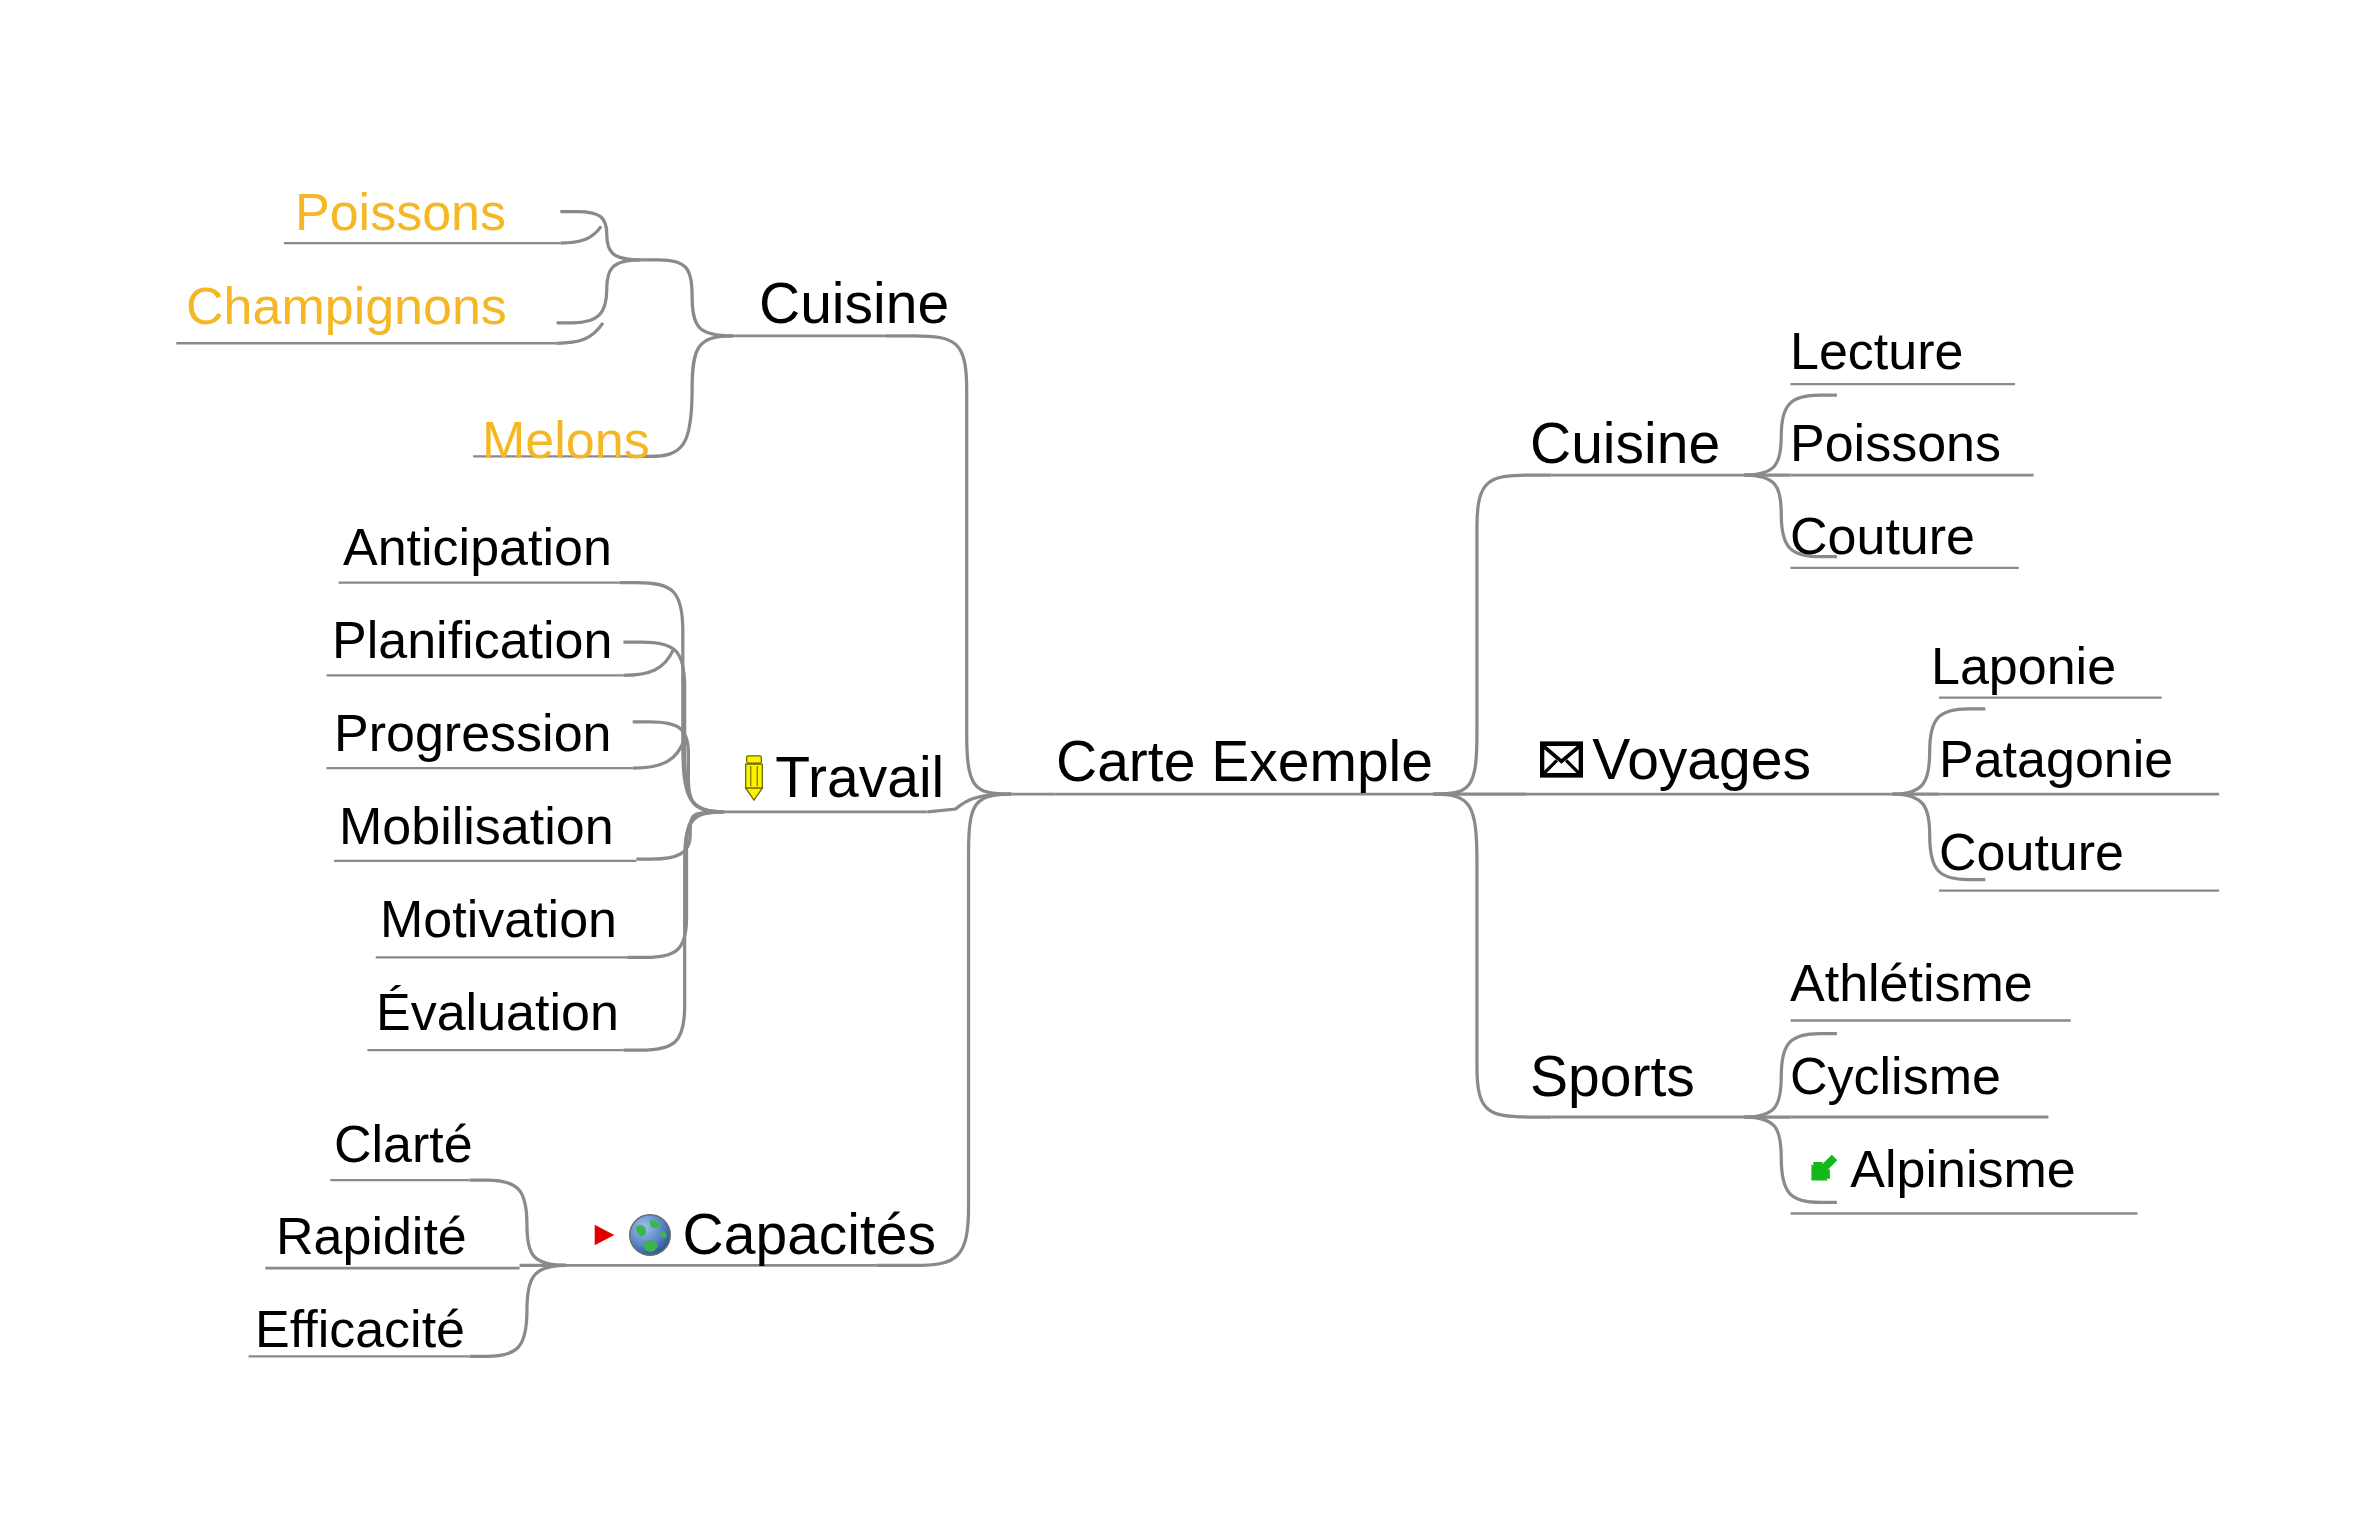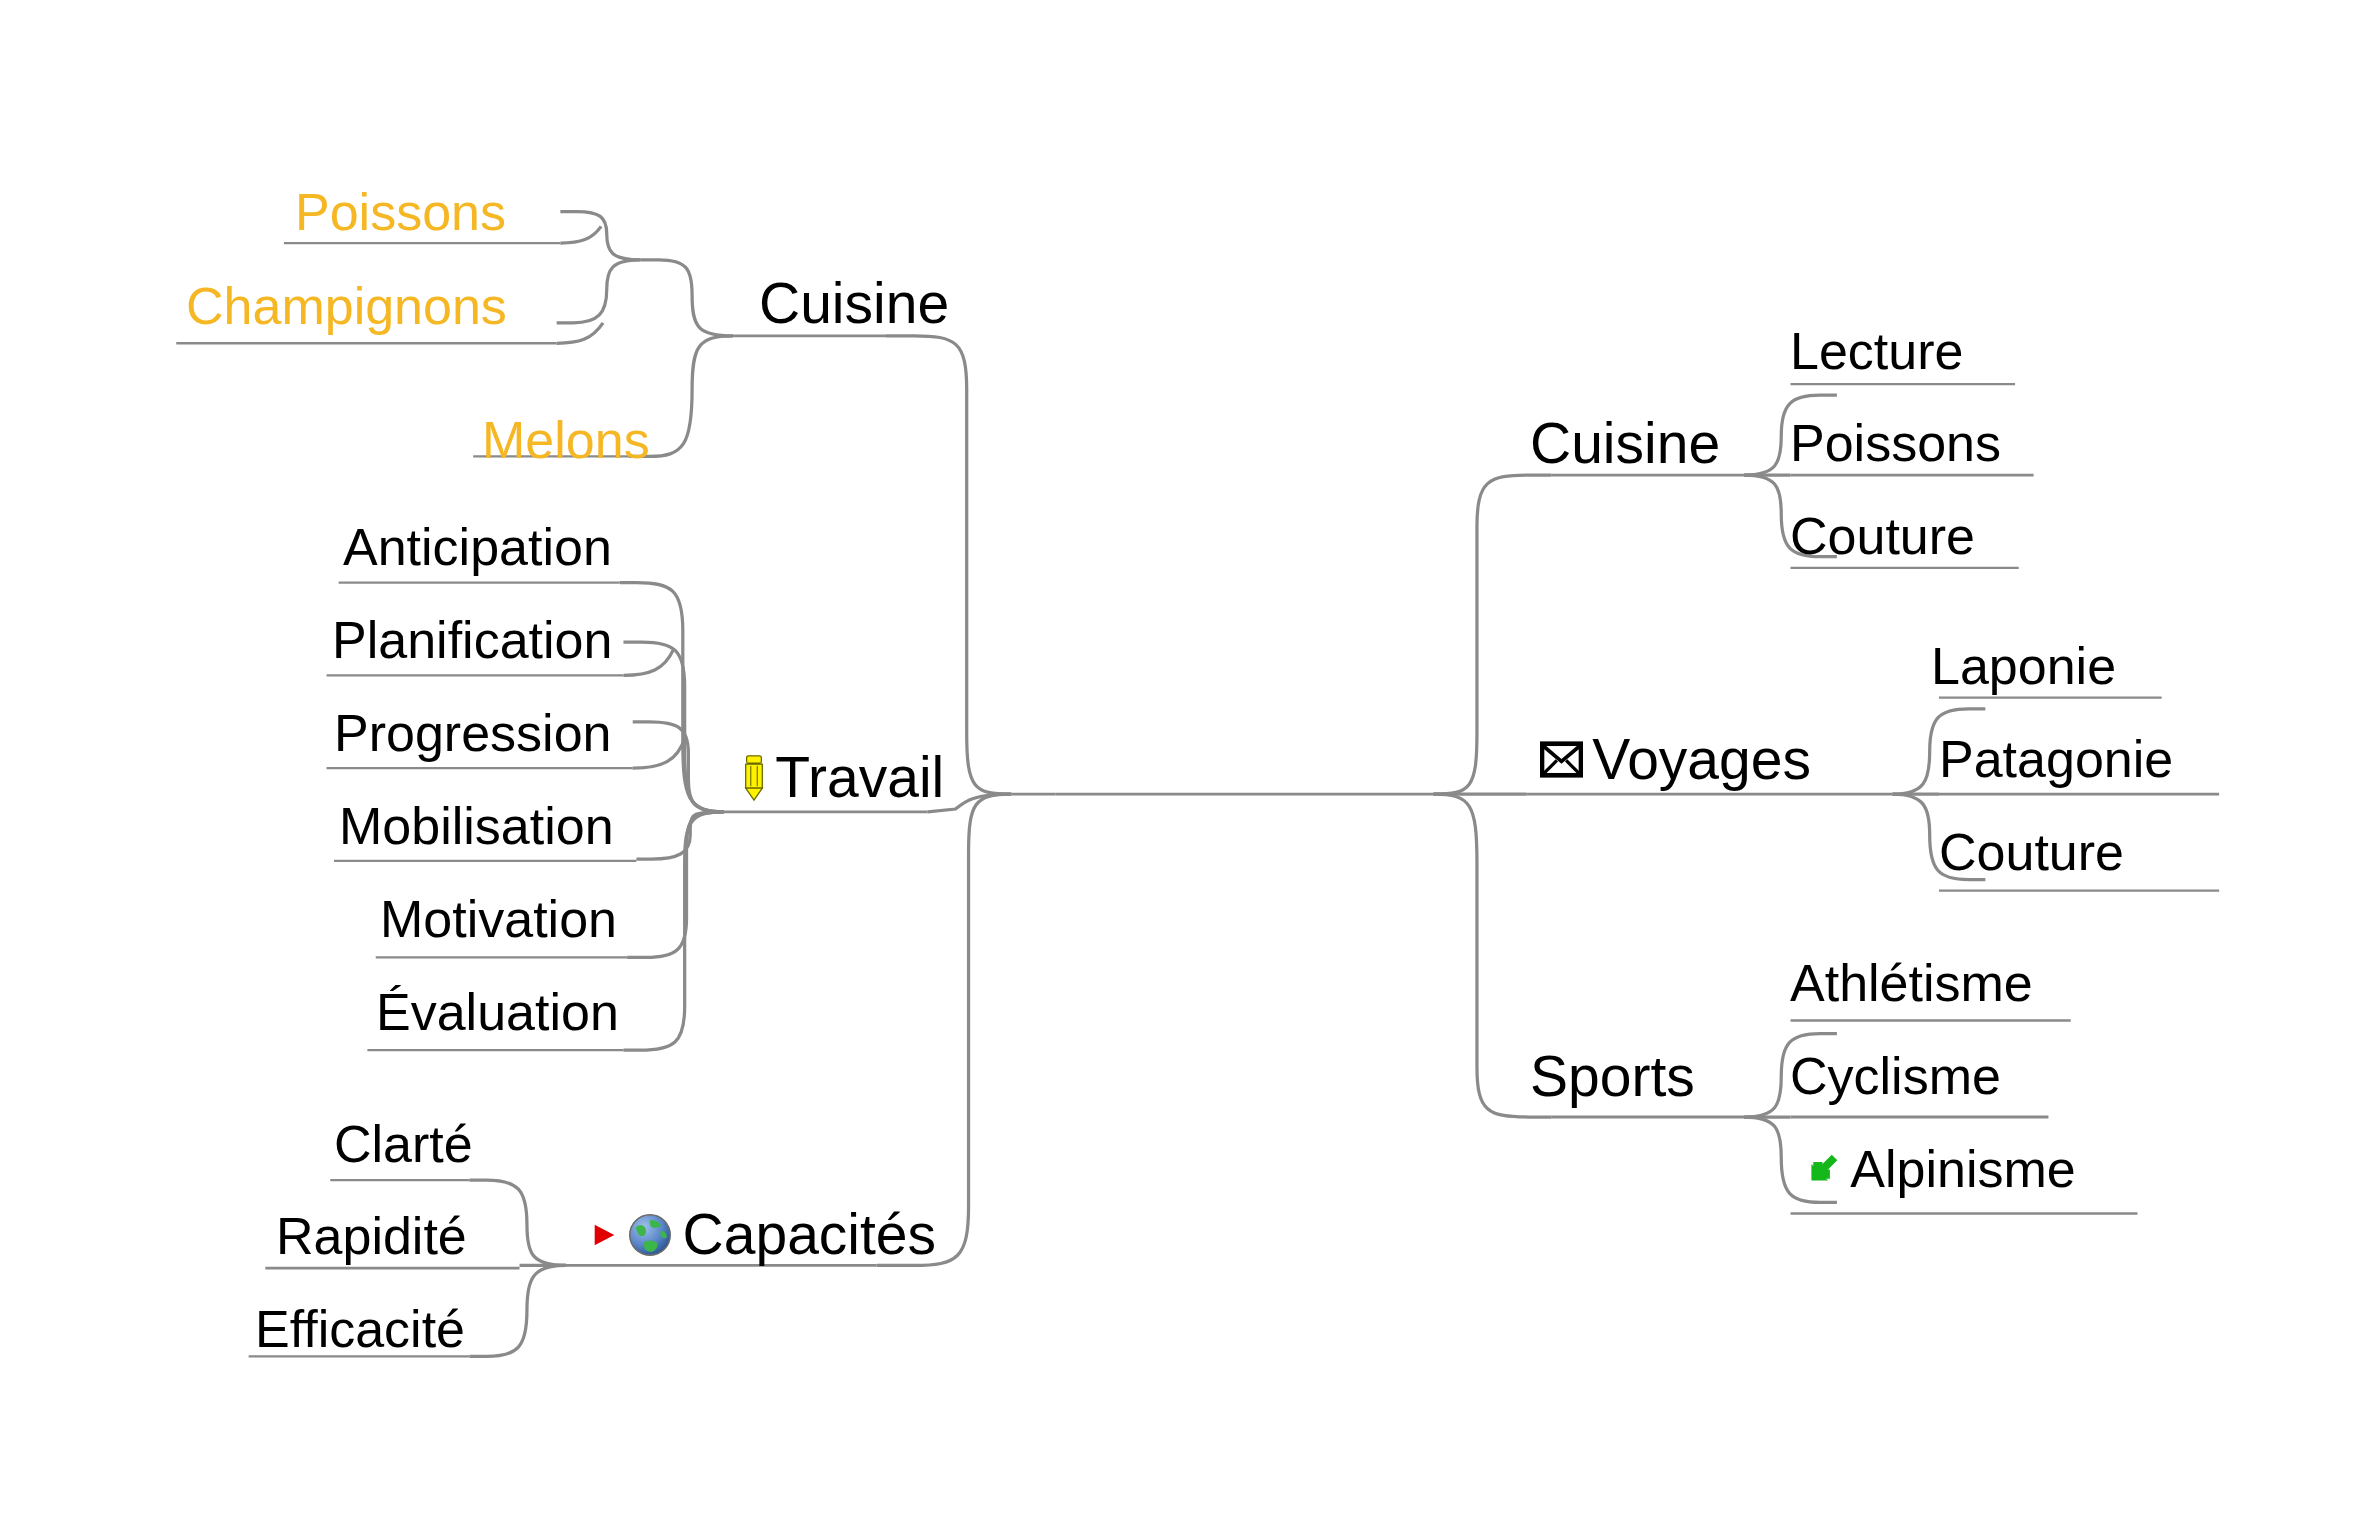--- a/index.html
+++ b/index.html
@@ -155,20 +155,23 @@
 
       <path d="M 1880 1204 L 1930 1204" stroke="#8a8a8a" stroke-width="3.5"></path>
       <path d="M 1930 1204 L 2208 1204" stroke="#8a8a8a" stroke-width="3"></path>
 
       <path d="M 1880 1204 C 1914 1204 1920 1216 1920 1248 C 1920 1286 1930 1296 1962 1296 L 1980 1296" stroke="#8a8a8a" stroke-width="3.5"></path>
       <path d="M 1930 1308 L 2304 1308" stroke="#8a8a8a" stroke-width="2.5"></path>
 
     </g>
   </svg>
 
+  <div class="node root" style="left:1056px; top:733px;">
+    <span class="label">Carte Exemple</span>
+  </div>
 
   <div class="node lvl1" style="left:759px; top:275px;">
     <span class="label">Cuisine</span>
   </div>
 
   <div class="node lvl2 orange" style="left:295px; top:186px;">
     <span class="label">Poissons</span>
   </div>
   <div class="node lvl2 orange" style="left:186px; top:280px;">
     <span class="label">Champignons</span>

